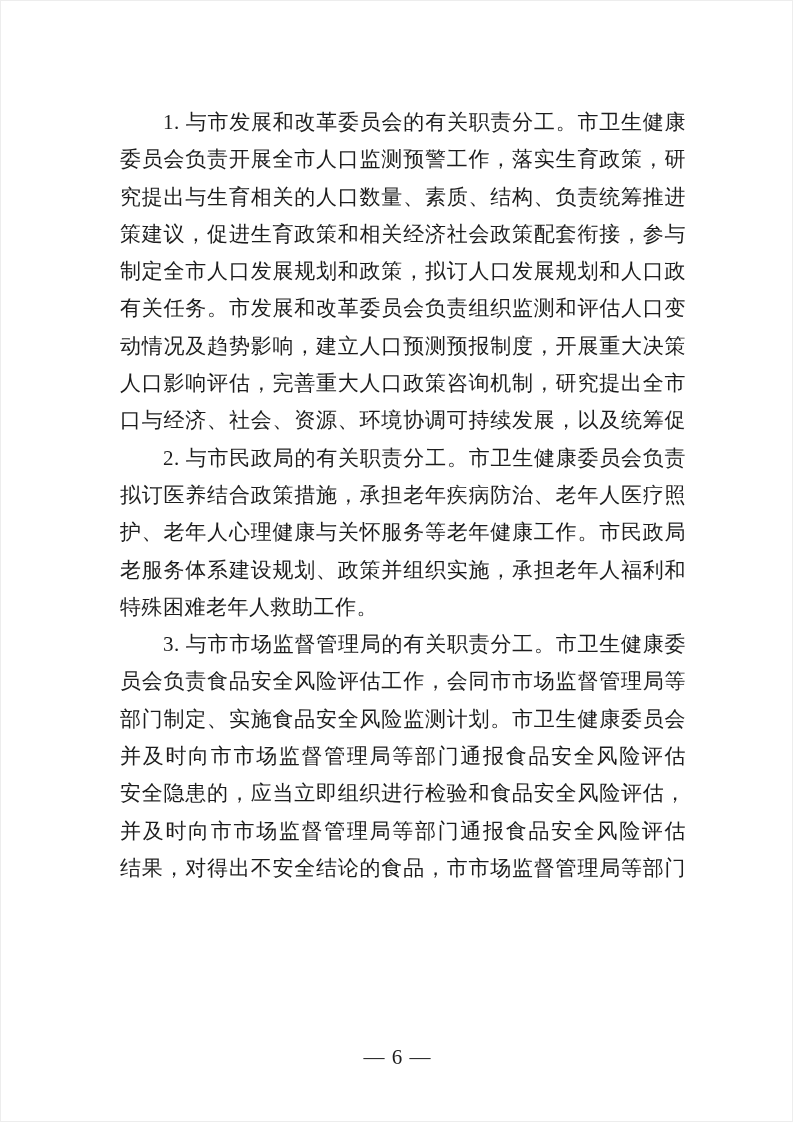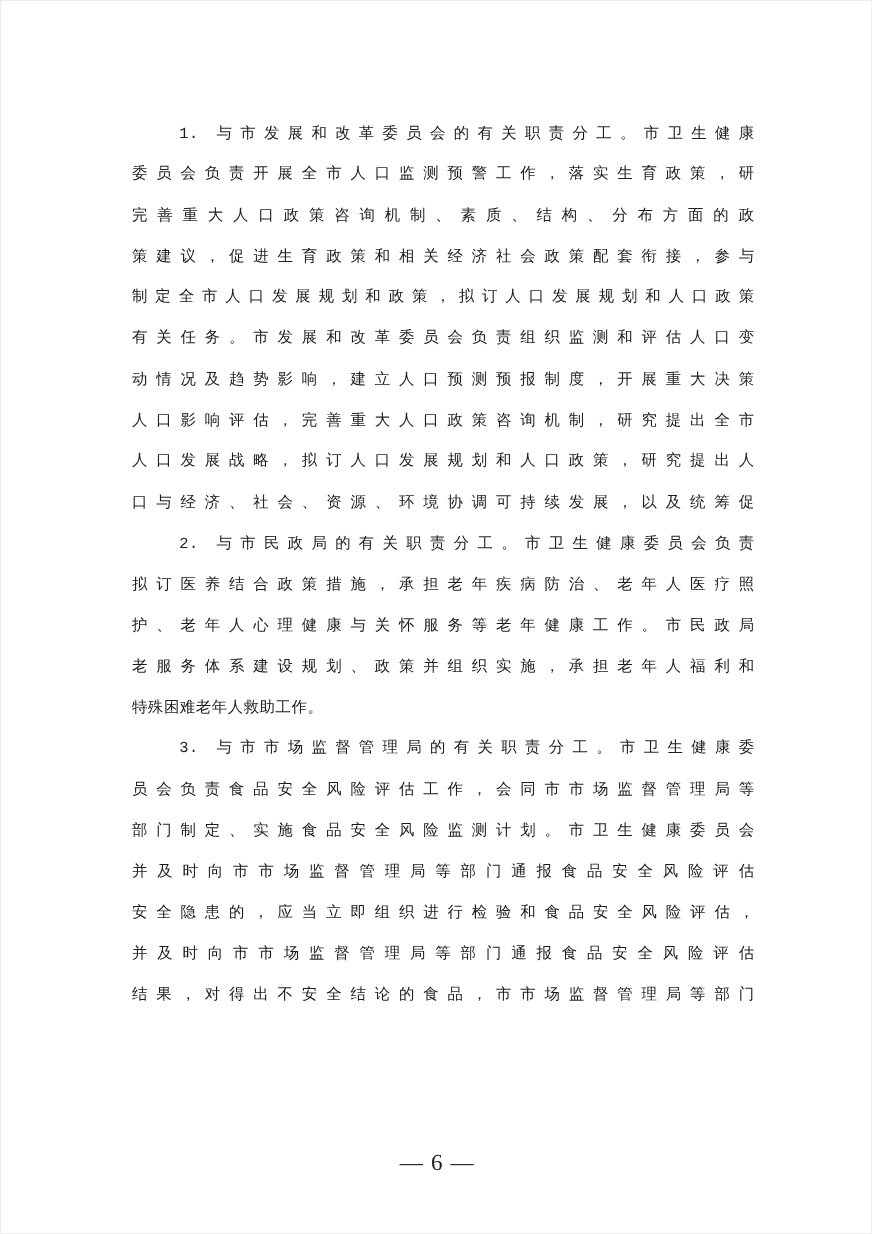--- a/index.html
+++ b/index.html
@@ -24,28 +24,27 @@
     top: 103px;
     width: 566px;
   }
   .paragraph {
     margin: 0;
     padding: 0;
   }
   .line {
     height: 37.3px;
     line-height: 37.3px;
-    font-size: 14px;
+    font-size: 21px;
     letter-spacing: 0.5px;
     text-align: justify;
     text-align-last: justify;
     -moz-text-align-last: justify;
     overflow: hidden;
     white-space: normal;
-    font-family: Liberation Mono, monospace;
   }
   .line.indent {
     text-indent: 43px;
   }
   .line.para-end {
     text-align: left;
     text-align-last: left;
     -moz-text-align-last: left;
   }
   .page-footer {
@@ -61,27 +60,26 @@
   }
 </style>
 </head>
 <body>
 
 <div class="page">
   <main class="body-text">
       <div class="paragraph">
         <div class="line indent">1. 与市发展和改革委员会的有关职责分工。市卫生健康</div>
         <div class="line">委员会负责开展全市人口监测预警工作，落实生育政策，研</div>
-        <div class="line">完善重大人口政策咨询机制、素质、结构、分布方面的政</div>
+        <div class="line">究提出与生育相关的人口数量、素质、结构、负责统筹推进</div>
         <div class="line">策建议，促进生育政策和相关经济社会政策配套衔接，参与</div>
         <div class="line">制定全市人口发展规划和政策，拟订人口发展规划和人口政策</div>
         <div class="line">有关任务。市发展和改革委员会负责组织监测和评估人口变</div>
         <div class="line">动情况及趋势影响，建立人口预测预报制度，开展重大决策</div>
         <div class="line">人口影响评估，完善重大人口政策咨询机制，研究提出全市</div>
-        <div class="line">人口发展战略，拟订人口发展规划和人口政策，研究提出人</div>
         <div class="line">口与经济、社会、资源、环境协调可持续发展，以及统筹促</div>
       </div>
       <div class="paragraph">
         <div class="line indent">2. 与市民政局的有关职责分工。市卫生健康委员会负责</div>
         <div class="line">拟订医养结合政策措施，承担老年疾病防治、老年人医疗照</div>
         <div class="line">护、老年人心理健康与关怀服务等老年健康工作。市民政局</div>
         <div class="line">老服务体系建设规划、政策并组织实施，承担老年人福利和</div>
         <div class="line para-end">特殊困难老年人救助工作。</div>
       </div>
       <div class="paragraph">

